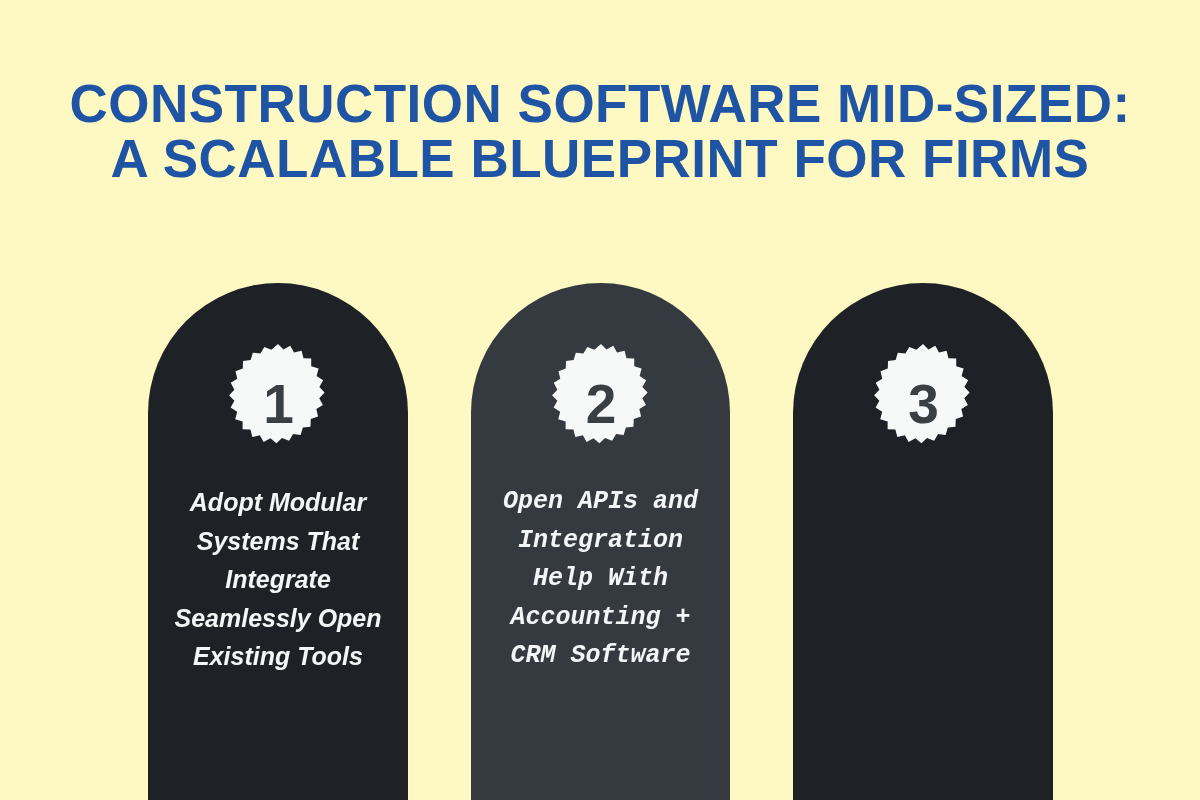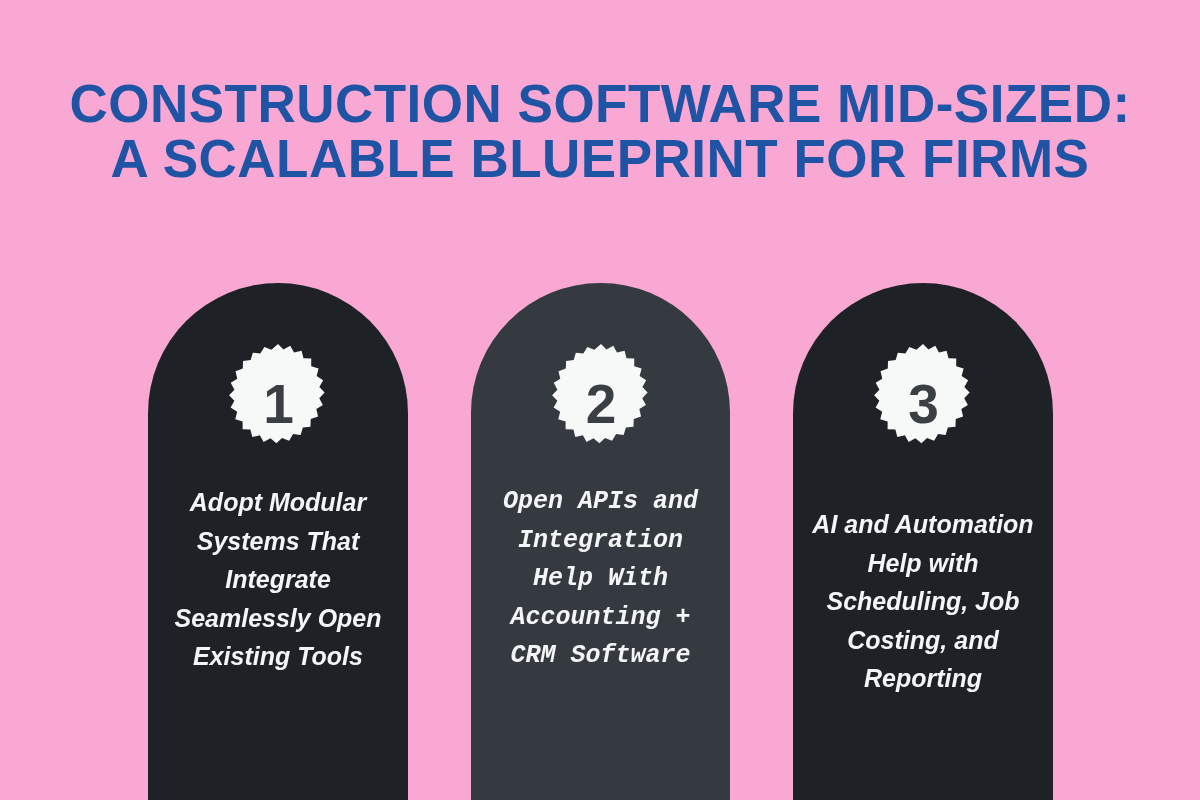--- a/index.html
+++ b/index.html
@@ -107,21 +107,21 @@
     font-size: 25px;
     line-height: 38.5px;
     text-align: center;
     letter-spacing: 0px;
   }
   .card-3 .card-text { top: 222px; }
 </style>
 </head>
 <body style="background: rgb(253, 253, 253);">
 
-<div class="canvas" style="background: #f9a8d4;">
+<div class="canvas" style="background: #fef9c3;">
 
   <div class="title-block">
     <span class="title-line" style="color: rgb(31, 84, 165);">Construction Software Mid-Sized:</span>
     <span class="title-line" style="color: rgb(31, 84, 165);">A Scalable Blueprint for Firms</span>
   </div>
 
   <div class="cards">
 
     <div class="card card-1" style="background: rgb(30, 34, 38);">
       <div class="badge-wrap">
@@ -143,17 +143,16 @@
       <div class="card-text" style="color: rgb(244, 245, 246); font-family: Liberation Mono, monospace;">Open APIs and Integration Help With Accounting + CRM Software</div>
     </div>
 
     <div class="card card-3" style="background: rgb(30, 34, 38);">
       <div class="badge-wrap">
         <svg class="badge-svg" viewBox="0 0 122 122" aria-hidden="true">
           <polygon fill="#f7f8f8" points="61,0 66.47,5.44 73.24,1.71 77.04,8.44 84.57,6.67 86.5,14.15 94.24,14.46 94.21,22.17 101.6,24.51 99.63,31.96 106.16,36.2 102.36,42.92 107.61,48.58 102.26,54.13 105.89,60.93 99.34,65.06 101.06,72.61 93.76,75.12 93.47,82.83 85.85,83.61 83.64,91.01 76.12,90.03 72.1,96.63 65.04,93.94 59.41,99.21 53.42,94.3 46.63,97.98 42.87,91.23 35.34,93.03 33.37,85.56 25.63,85.29 25.62,77.58 18.25,75.27 20.17,67.8 13.62,63.61 17.37,56.86 12.09,51.24 17.4,45.65 13.74,38.87 20.26,34.7 18.5,27.16 25.79,24.61 26.04,16.9 33.66,16.08 35.83,8.67 43.36,9.61 47.34,2.99 54.42,5.64" transform="translate(0,1) scale(1.0)"></polygon>
         </svg>
         <div class="badge-num" style="color: rgb(58, 63, 68);">3</div>
       </div>
-      <div class="card-text" style="color: rgb(244, 245, 246);">AI and Automation Help with Scheduling, Job Costing, and Reporting</div>
     </div>
 
   </div>
 </div>
 
 </body></html>

